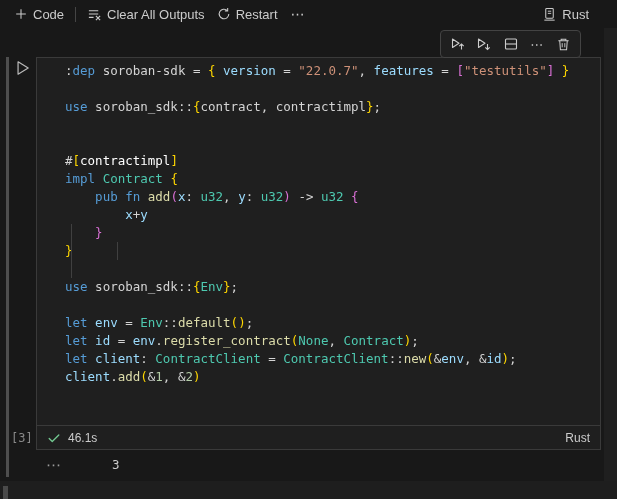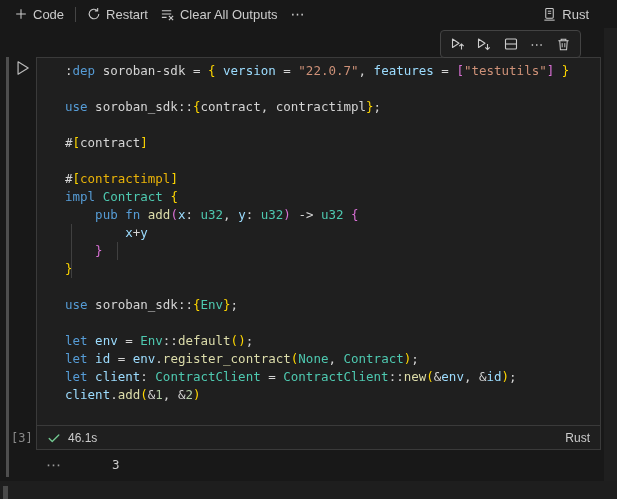--- a/index.html
+++ b/index.html
@@ -69,35 +69,35 @@
       <span>
           <svg width="14" height="14" viewBox="0 0 16 16">
             <path d="M8 2.5v11M2.5 8h11" stroke="#cccccc" stroke-width="1.2" fill="none"></path>
           </svg>
         </span>
       <span>Code</span>
     </div>
     <div class="tb-sep"></div>
     <div class="tb-item">
       <span>
+          <svg width="15" height="15" viewBox="0 0 16 16">
+            <path d="M2 4h10M2 7.5h10M2 11h5" stroke="#cccccc" stroke-width="1.2" fill="none"></path>
+            <path d="M9.5 9.5l4.5 4.5M14 9.5L9.5 14" stroke="#cccccc" stroke-width="1.2" fill="none"></path>
+          </svg>
+        </span>
+      <span>Clear All Outputs</span>
+    </div>
+    <div class="tb-item">
+      <span>
           <svg width="14" height="14" viewBox="0 0 16 16">
             <path d="M13.5 8a5.5 5.5 0 1 1-1.6-3.9" stroke="#cccccc" stroke-width="1.2" fill="none"></path>
             <path d="M12.2 1.2v3.2H9" stroke="#cccccc" stroke-width="1.2" fill="none"></path>
           </svg>
         </span>
       <span>Restart</span>
-    </div>
-    <div class="tb-item">
-      <span>
-          <svg width="15" height="15" viewBox="0 0 16 16">
-            <path d="M2 4h10M2 7.5h10M2 11h5" stroke="#cccccc" stroke-width="1.2" fill="none"></path>
-            <path d="M9.5 9.5l4.5 4.5M14 9.5L9.5 14" stroke="#cccccc" stroke-width="1.2" fill="none"></path>
-          </svg>
-        </span>
-      <span>Clear All Outputs</span>
     </div>
     <div class="tb-item ellipsis-btn">⋯</div>
     <div class="tb-right">
       <div class="tb-item">
         <span>
             <svg width="15" height="15" viewBox="0 0 16 16">
               <rect x="4" y="1.5" width="8" height="10.5" rx="1" stroke="#cccccc" stroke-width="1.1" fill="none"></rect>
               <path d="M6.2 4.5h3.6M6.2 6.8h3.6" stroke="#cccccc" stroke-width="1" fill="none"></path>
               <path d="M2.5 14h11" stroke="#cccccc" stroke-width="1.1" fill="none"></path>
             </svg>
@@ -147,23 +147,22 @@
   </div>
   <div class="exec-count">[3]</div>
 
   <div class="cell-frame">
     <div class="code-area">
       <div id="code-lines">
           <div class="code-line"><span style="color: rgb(212, 212, 212);">:</span><span style="color: rgb(86, 156, 214);">dep</span><span style="color: rgb(212, 212, 212);"> soroban-sdk = </span><span style="color: rgb(255, 215, 0);">{</span><span style="color: rgb(212, 212, 212);"> </span><span style="color: rgb(156, 220, 254);">version</span><span style="color: rgb(212, 212, 212);"> = </span><span style="color: rgb(206, 145, 120);">"22.0.7"</span><span style="color: rgb(212, 212, 212);">, </span><span style="color: rgb(156, 220, 254);">features</span><span style="color: rgb(212, 212, 212);"> = </span><span style="color: rgb(218, 112, 214);">[</span><span style="color: rgb(206, 145, 120);">"testutils"</span><span style="color: rgb(218, 112, 214);">]</span><span style="color: rgb(212, 212, 212);"> </span><span style="color: rgb(255, 215, 0);">}</span></div>
           <div class="code-line">&nbsp;</div>
           <div class="code-line"><span style="color: rgb(86, 156, 214);">use</span><span style="color: rgb(212, 212, 212);"> soroban_sdk::</span><span style="color: rgb(255, 215, 0);">{</span><span style="color: rgb(212, 212, 212);">contract, contractimpl</span><span style="color: rgb(255, 215, 0);">}</span><span style="color: rgb(212, 212, 212);">;</span></div>
           <div class="code-line">&nbsp;</div>
-          <div class="code-line"><span style="color: rgb(212, 212, 212);">#</span><span style="color: rgb(255, 215, 0);">[</span><span style="color: rgb(212, 212, 212);">contract</span><span style="color: rgb(255, 215, 0);">]</span></div>
           <div class="code-line">&nbsp;</div>
-          <div class="code-line"><span style="color: rgb(212, 212, 212);">#</span><span style="color: rgb(255, 215, 0);">[</span><span style="color: #eab308;">contractimpl</span><span style="color: rgb(255, 215, 0);">]</span></div>
+          <div class="code-line"><span style="color: rgb(212, 212, 212);">#</span><span style="color: rgb(255, 215, 0);">[</span><span style="color: #ffffff;">contractimpl</span><span style="color: rgb(255, 215, 0);">]</span></div>
           <div class="code-line"><span style="color: rgb(86, 156, 214);">impl</span><span style="color: rgb(212, 212, 212);"> </span><span style="color: rgb(78, 201, 176);">Contract</span><span style="color: rgb(212, 212, 212);"> </span><span style="color: rgb(255, 215, 0);">{</span></div>
           <div class="code-line"><span style="color: rgb(212, 212, 212);">    </span><span style="color: rgb(86, 156, 214);">pub</span><span style="color: rgb(212, 212, 212);"> </span><span style="color: rgb(86, 156, 214);">fn</span><span style="color: rgb(212, 212, 212);"> </span><span style="color: rgb(220, 220, 170);">add</span><span style="color: rgb(218, 112, 214);">(</span><span style="color: rgb(156, 220, 254);">x</span><span style="color: rgb(212, 212, 212);">: </span><span style="color: rgb(78, 201, 176);">u32</span><span style="color: rgb(212, 212, 212);">, </span><span style="color: rgb(156, 220, 254);">y</span><span style="color: rgb(212, 212, 212);">: </span><span style="color: rgb(78, 201, 176);">u32</span><span style="color: rgb(218, 112, 214);">)</span><span style="color: rgb(212, 212, 212);"> -&gt; </span><span style="color: rgb(78, 201, 176);">u32</span><span style="color: rgb(212, 212, 212);"> </span><span style="color: rgb(218, 112, 214);">{</span></div>
           <div class="code-line"><span style="color: rgb(212, 212, 212);">        </span><span style="color: rgb(156, 220, 254);">x</span><span style="color: rgb(212, 212, 212);">+</span><span style="color: rgb(156, 220, 254);">y</span></div>
           <div class="code-line"><span style="color: rgb(212, 212, 212);">    </span><span style="color: rgb(218, 112, 214);">}</span></div>
           <div class="code-line"><span style="color: rgb(255, 215, 0);">}</span></div>
           <div class="code-line">&nbsp;</div>
           <div class="code-line"><span style="color: rgb(86, 156, 214);">use</span><span style="color: rgb(212, 212, 212);"> soroban_sdk::</span><span style="color: rgb(255, 215, 0);">{</span><span style="color: rgb(78, 201, 176);">Env</span><span style="color: rgb(255, 215, 0);">}</span><span style="color: rgb(212, 212, 212);">;</span></div>
           <div class="code-line">&nbsp;</div>
           <div class="code-line"><span style="color: rgb(86, 156, 214);">let</span><span style="color: rgb(212, 212, 212);"> </span><span style="color: rgb(156, 220, 254);">env</span><span style="color: rgb(212, 212, 212);"> = </span><span style="color: rgb(78, 201, 176);">Env</span><span style="color: rgb(212, 212, 212);">::</span><span style="color: rgb(220, 220, 170);">default</span><span style="color: rgb(255, 215, 0);">(</span><span style="color: rgb(255, 215, 0);">)</span><span style="color: rgb(212, 212, 212);">;</span></div>
           <div class="code-line"><span style="color: rgb(86, 156, 214);">let</span><span style="color: rgb(212, 212, 212);"> </span><span style="color: rgb(156, 220, 254);">id</span><span style="color: rgb(212, 212, 212);"> = </span><span style="color: rgb(156, 220, 254);">env</span><span style="color: rgb(212, 212, 212);">.</span><span style="color: rgb(220, 220, 170);">register_contract</span><span style="color: rgb(255, 215, 0);">(</span><span style="color: rgb(78, 201, 176);">None</span><span style="color: rgb(212, 212, 212);">, </span><span style="color: rgb(78, 201, 176);">Contract</span><span style="color: rgb(255, 215, 0);">)</span><span style="color: rgb(212, 212, 212);">;</span></div>

